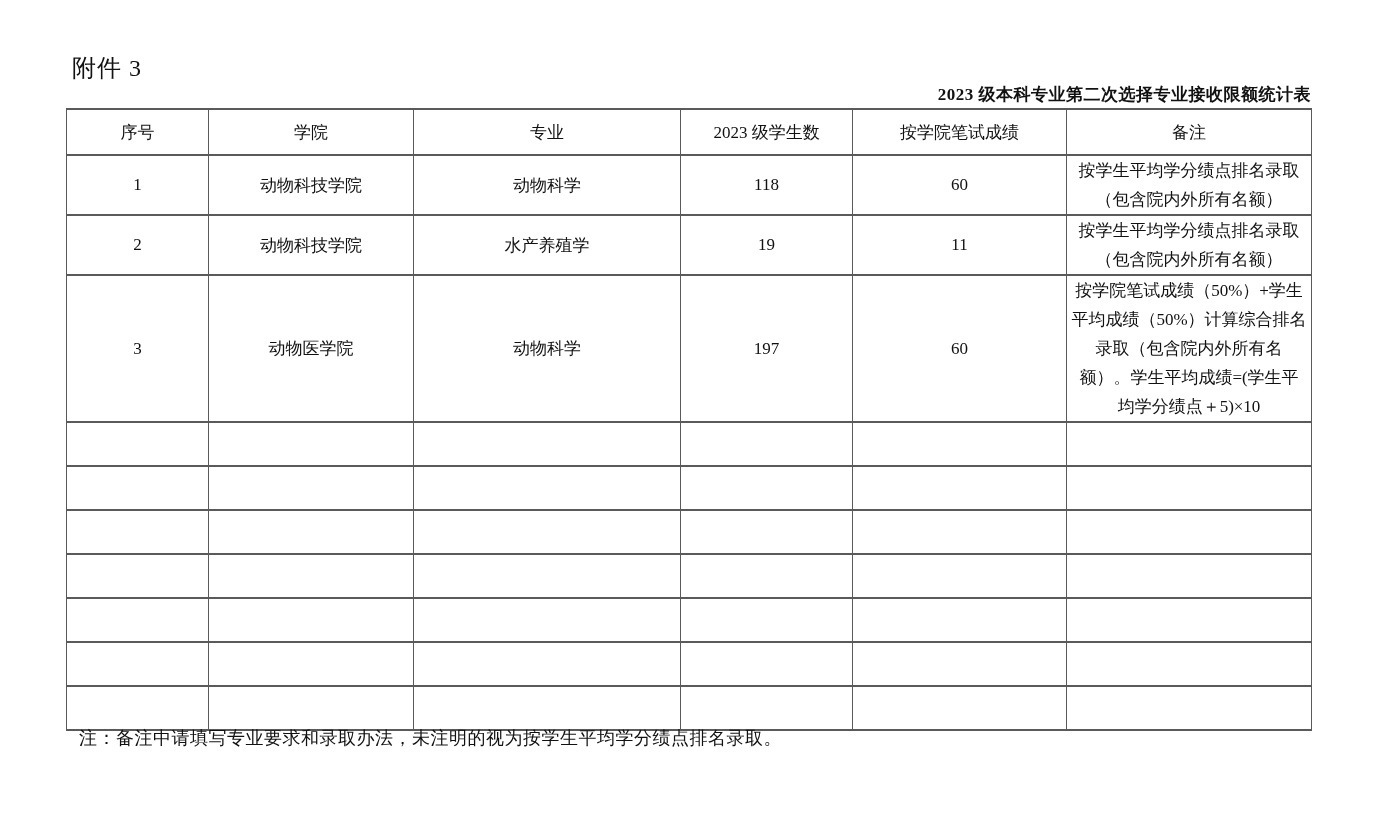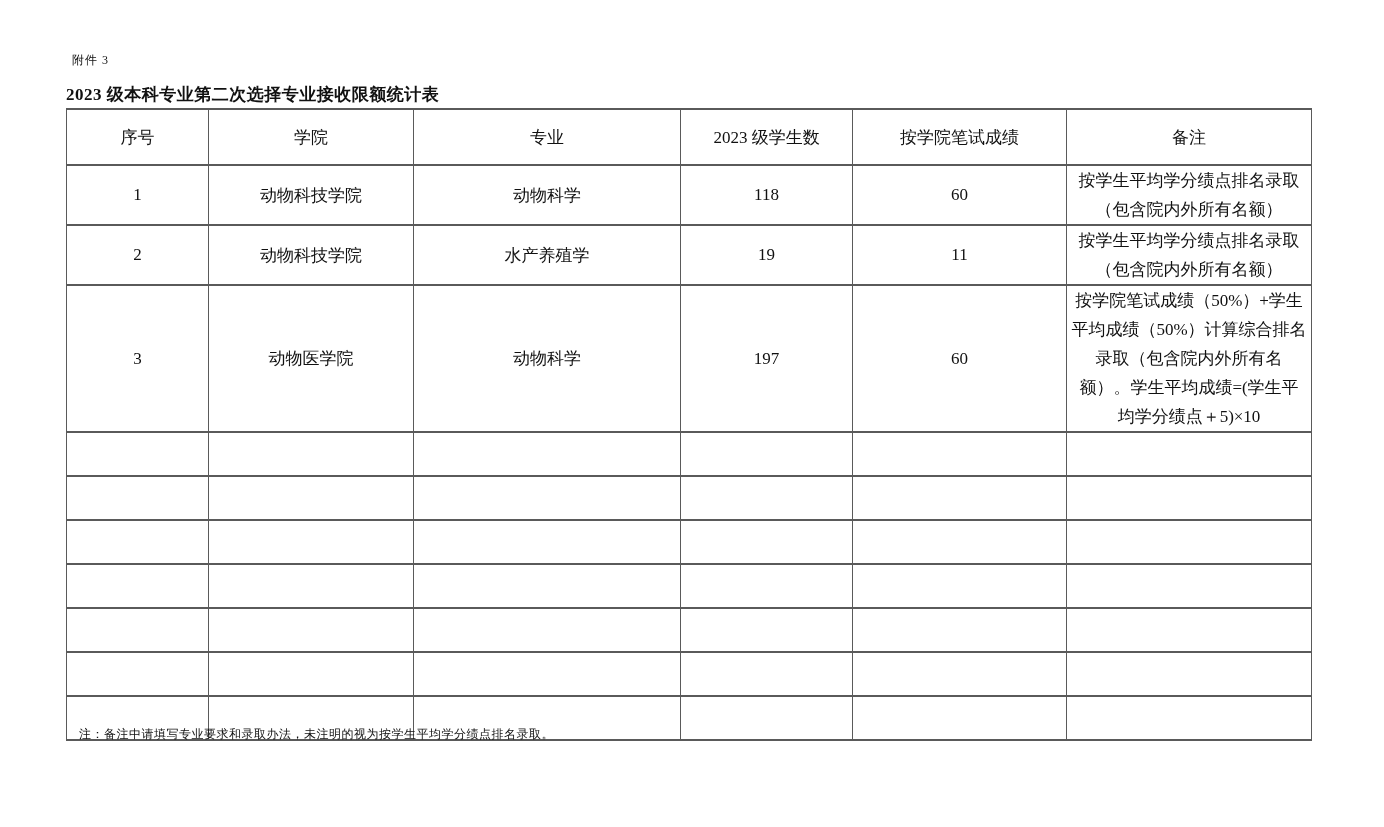--- a/index.html
+++ b/index.html
@@ -12,29 +12,29 @@
     height: 827px;
     position: relative;
     overflow: hidden;
     font-family: "Liberation Serif", "DejaVu Serif", serif;
     color: #111111;
   }
   .attachment {
     position: absolute;
     left: 72px;
     top: 52px;
-    font-size: 12px;
+    font-size: 24px;
     letter-spacing: 1px;
   }
   .doc-title {
     position: absolute;
     left: 66px;
     top: 83px;
     width: 1245px;
-    text-align: left;
+    text-align: right;
     font-size: 17px;
     font-weight: bold;
     letter-spacing: 0.5px;
   }
   table.quota {
     position: absolute;
     left: 66px;
     top: 108px;
     width: 1245px;
     border-collapse: collapse;
@@ -45,36 +45,36 @@
     border: 1px solid #5a5a5a;
     border-top-width: 2px;
     border-bottom-width: 2px;
     font-size: 17px;
     font-weight: normal;
     text-align: center;
     vertical-align: middle;
     padding: 0 4px;
     overflow: hidden;
   }
-  tr.header-row { height: 56px; }
+  tr.header-row { height: 46px; }
   tr.data-row-a { height: 57px; }
   tr.data-row-b { height: 57px; }
   tr.data-row-c { height: 134px; }
   tr.empty-row  { height: 44px; }
   td.remark-cell {
     text-align: justify;
     line-height: 29px;
     padding: 0 8px;
     margin-top: 24px;
   }
   .footnote {
     position: absolute;
     left: 79px;
     top: 726px;
-    font-size: 12px;
+    font-size: 18px;
     letter-spacing: 0.5px;
   }
 </style>
 </head>
 <body>
 
 <div class="attachment">附件 3</div>
 
 <div class="doc-title">2023 级本科专业第二次选择专业接收限额统计表</div>
 

